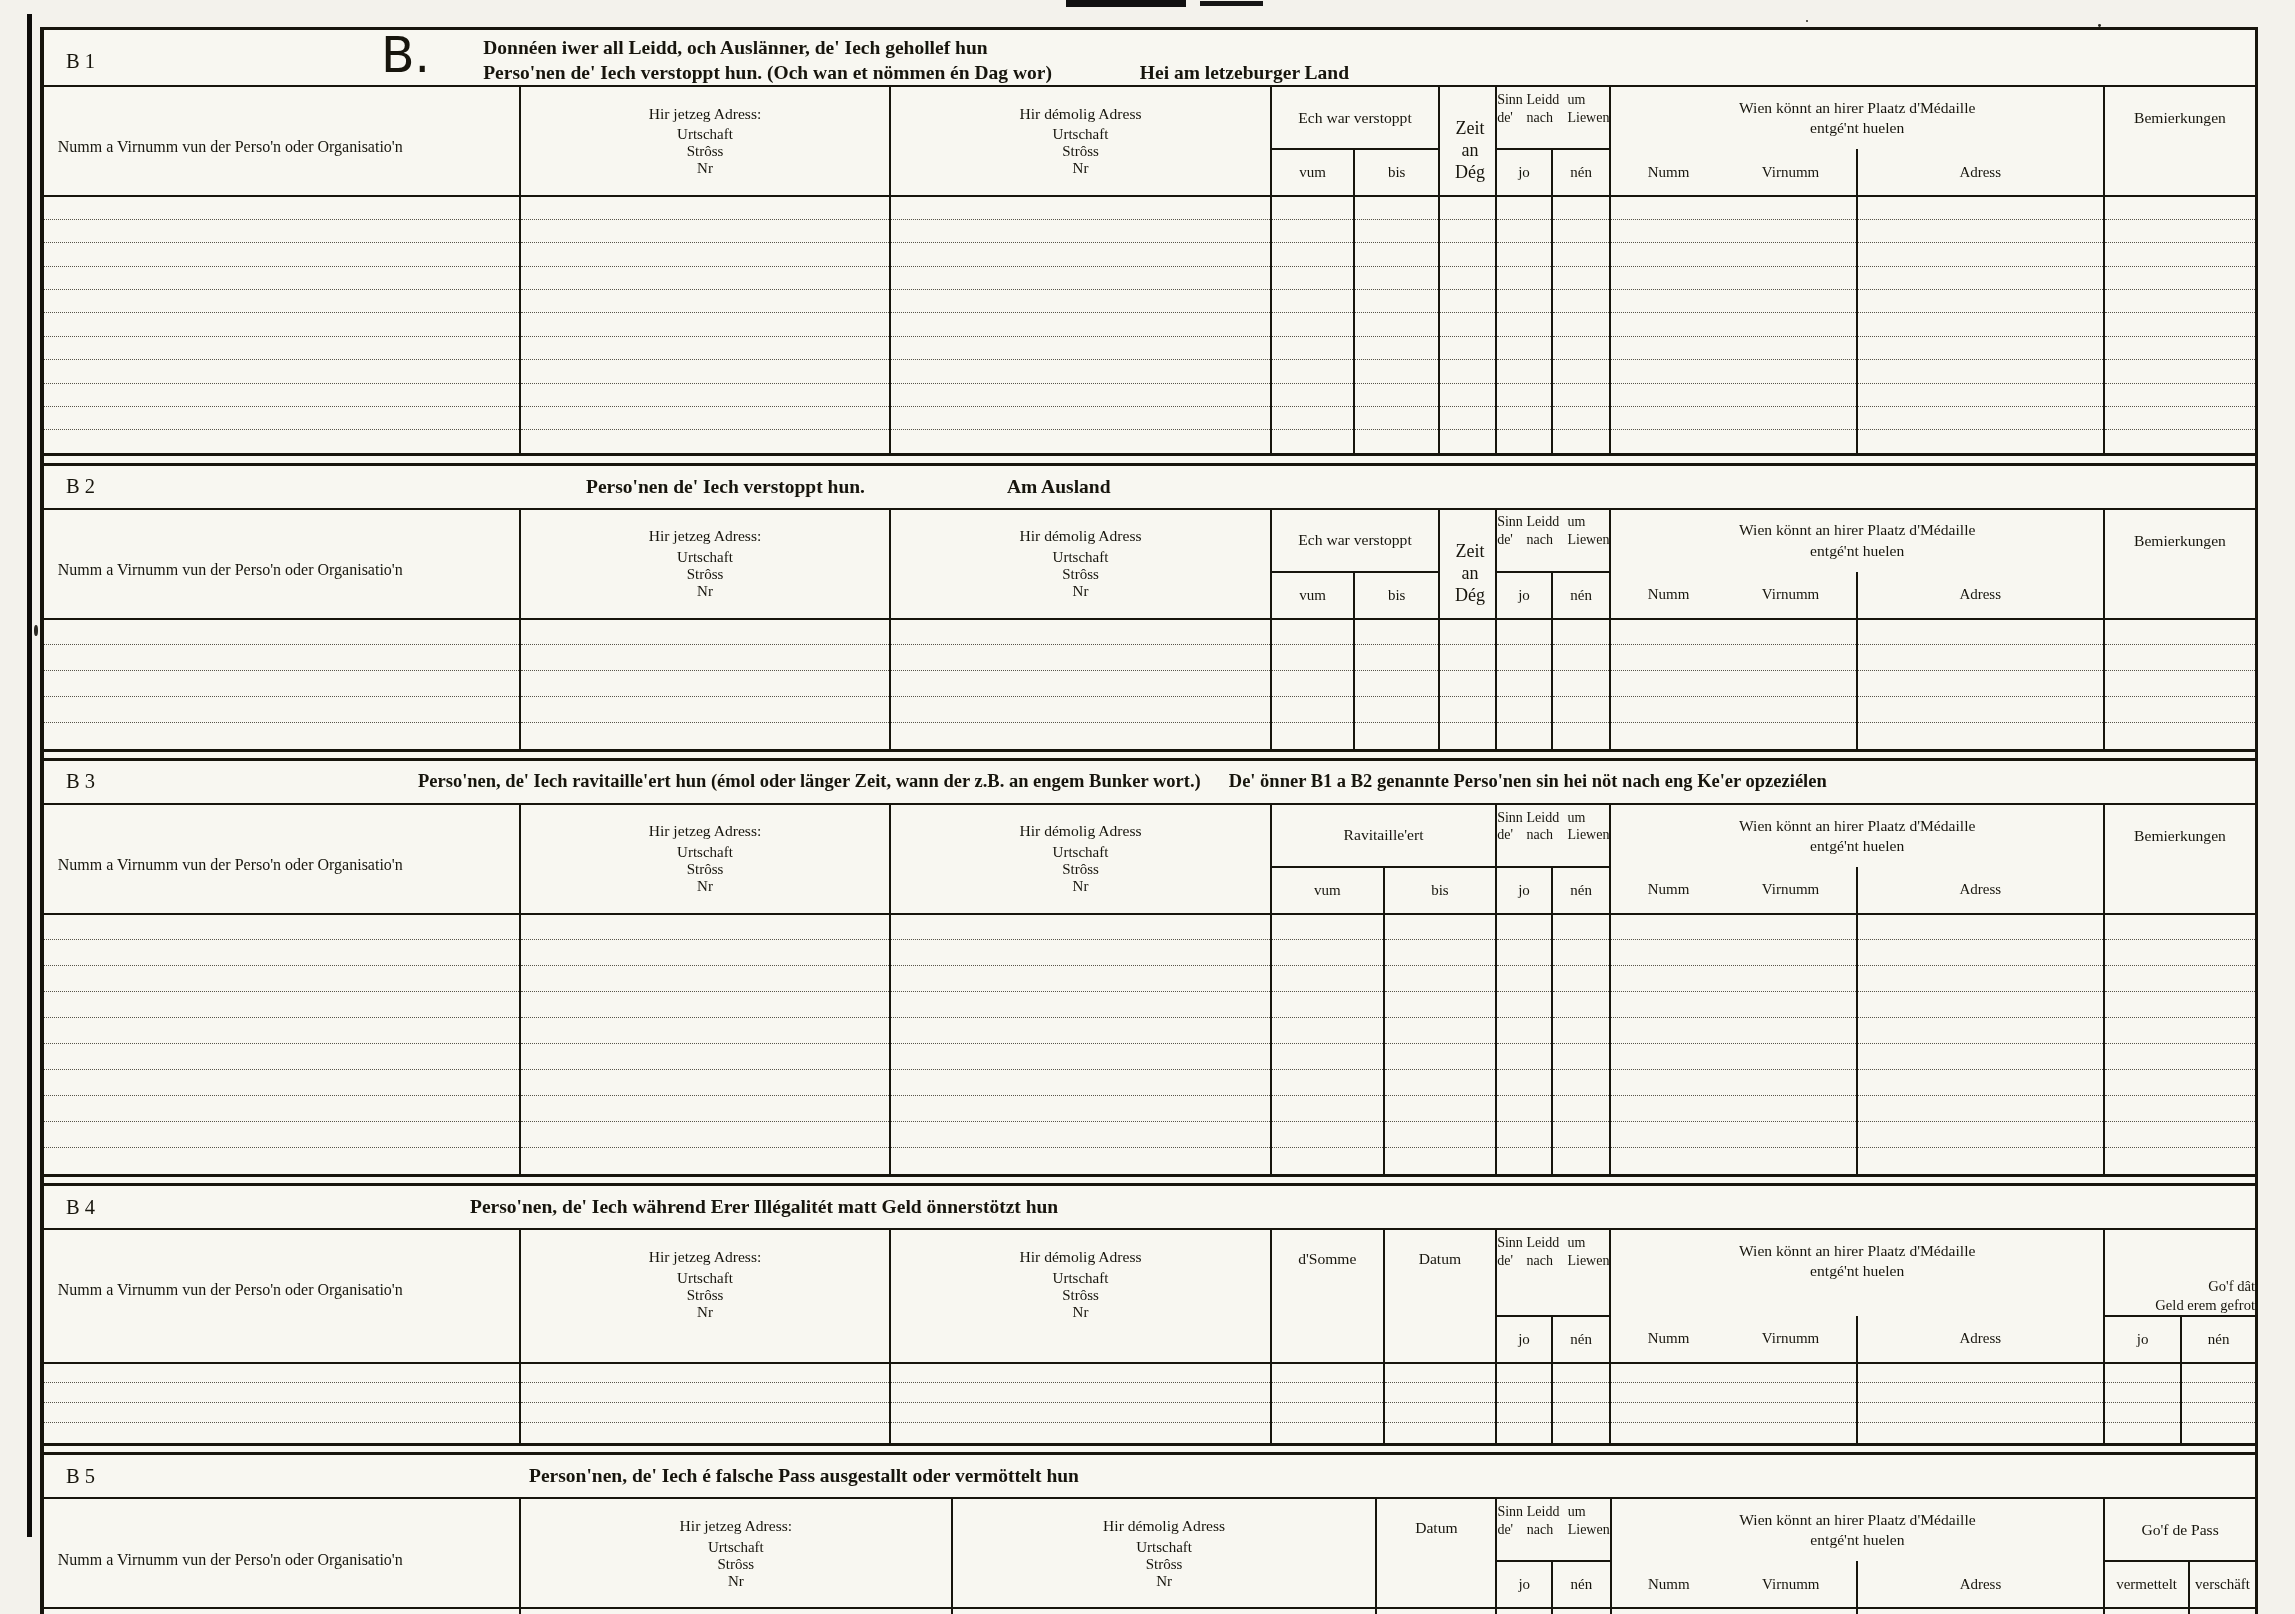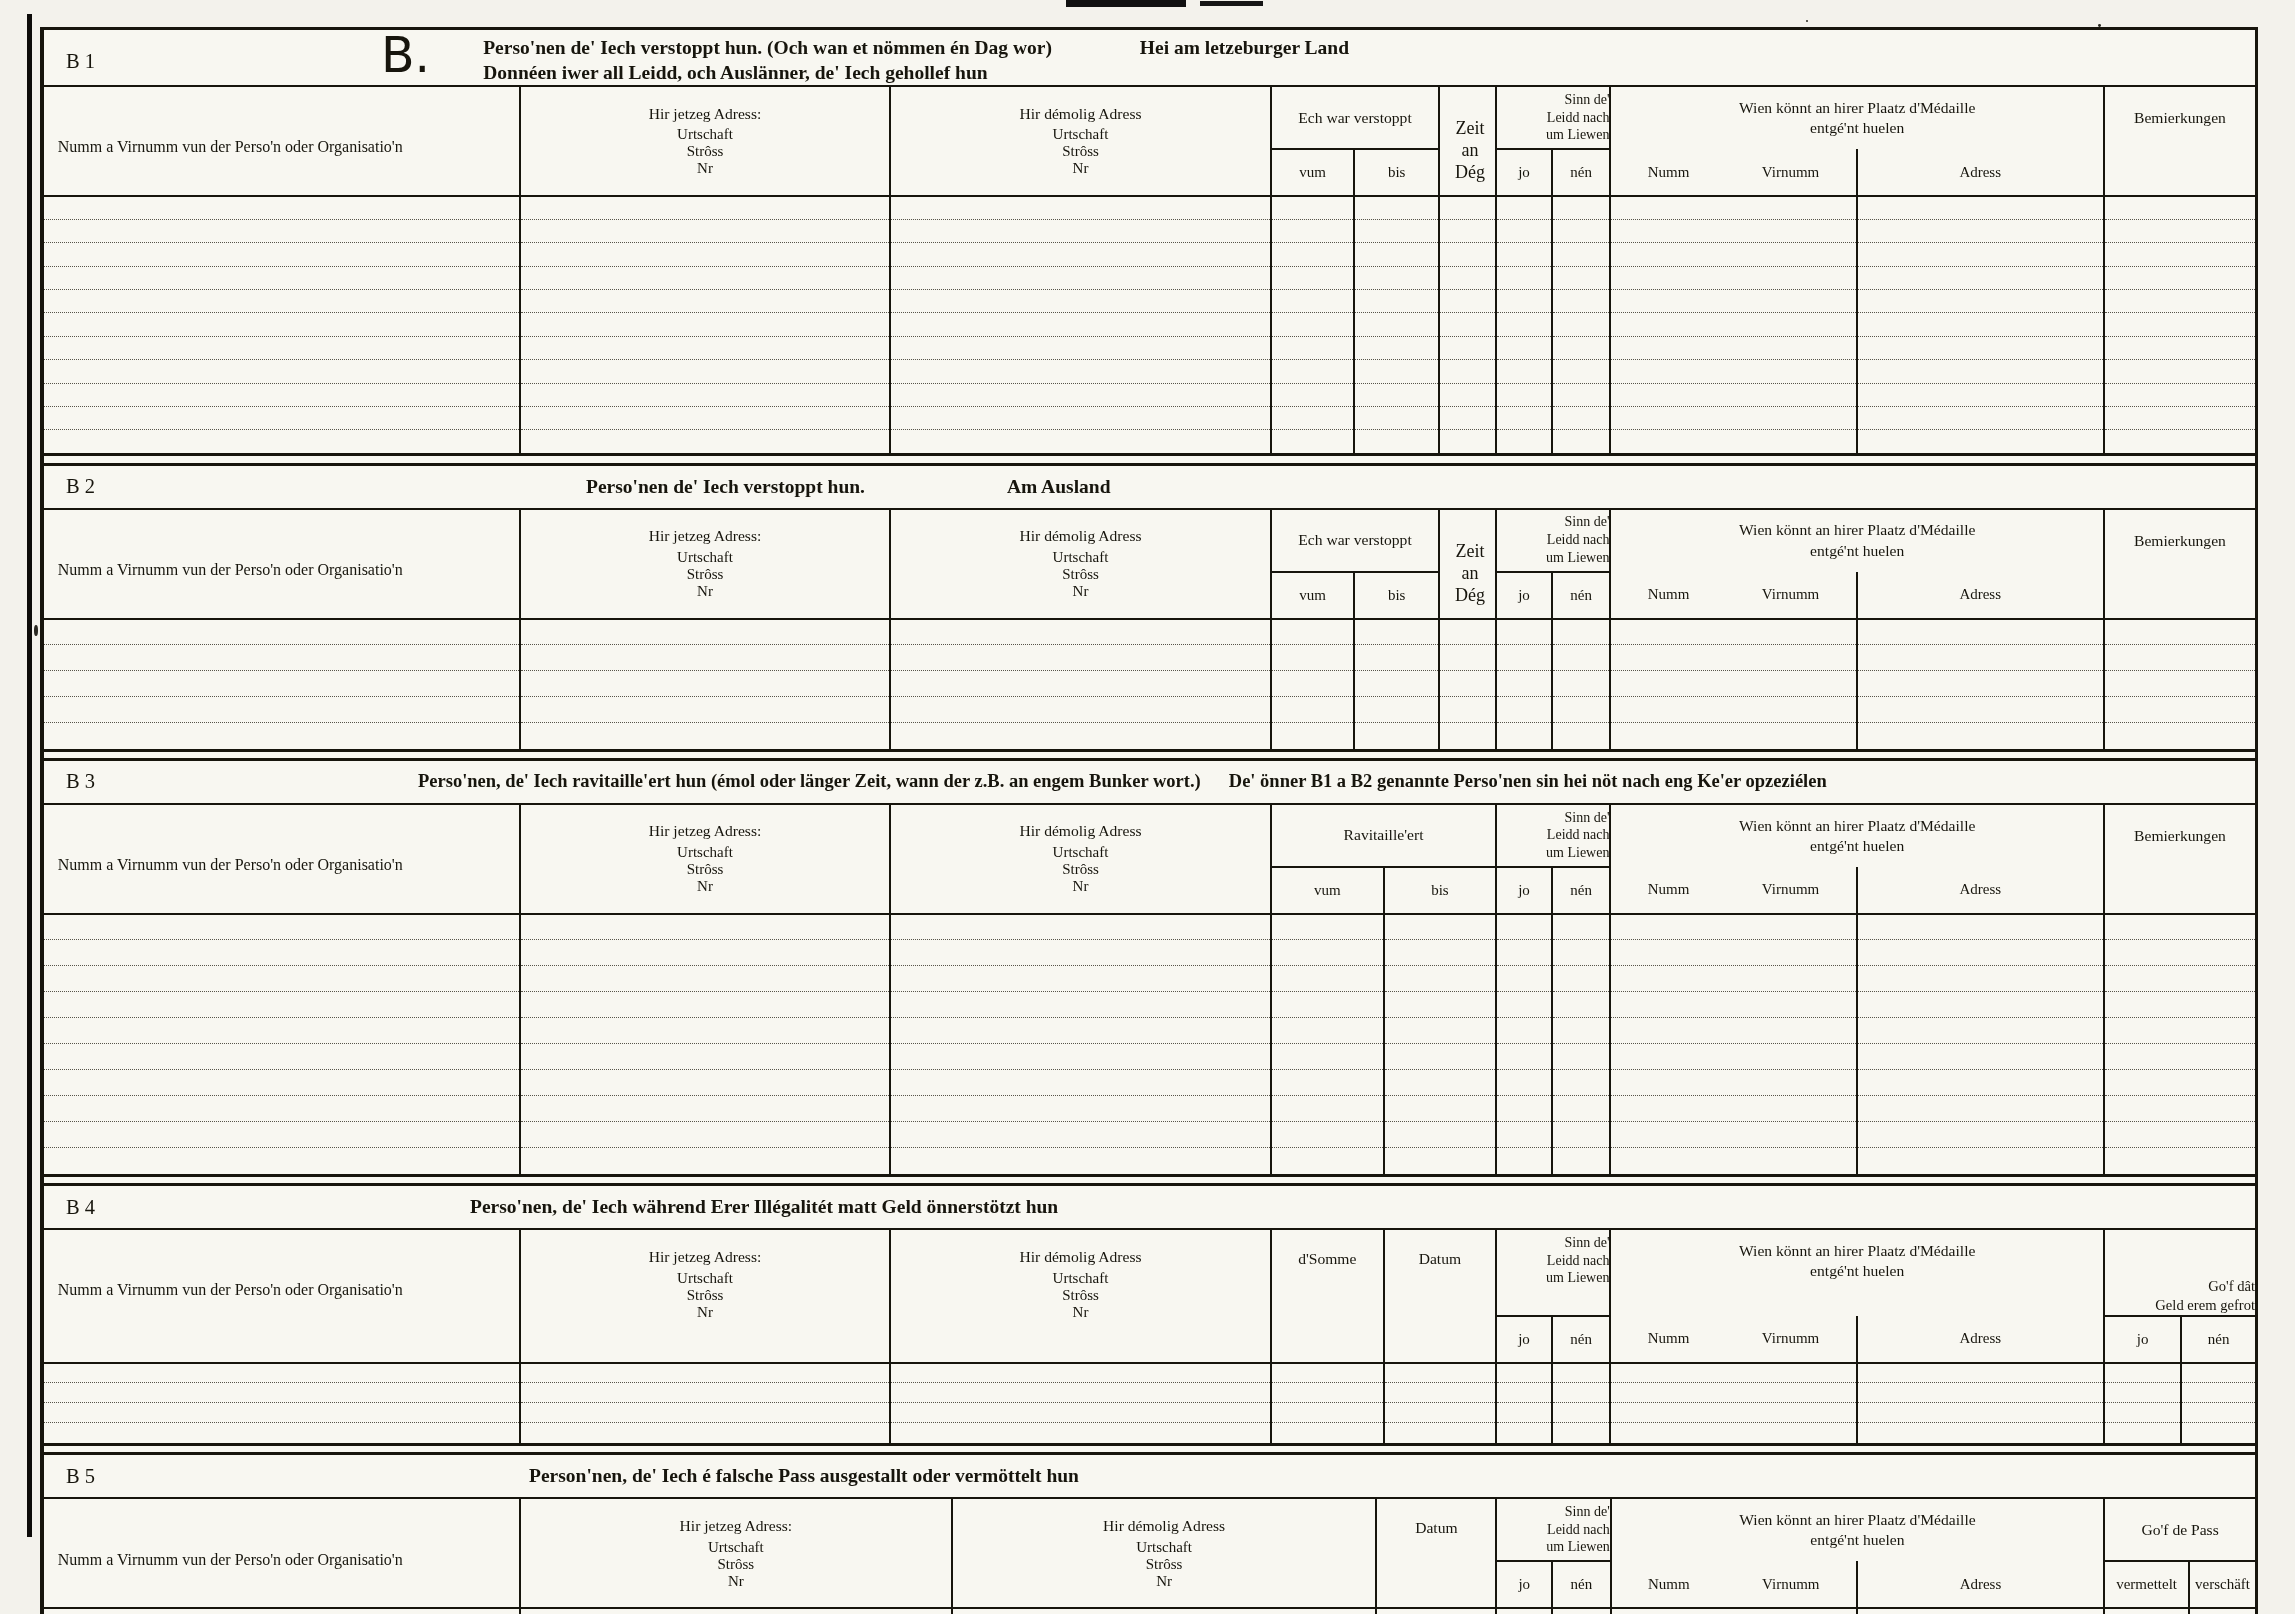--- a/index.html
+++ b/index.html
@@ -61,21 +61,21 @@
   thead th[rowspan] { border-bottom: 2.9px solid var(--ink); }
   thead .hr2 th { border-bottom: 2.9px solid var(--ink); vertical-align: middle; text-align: center; font-size: 15px; }
   thead th.hdiv { border-bottom: 2px solid var(--ink); }
   thead th.group { vertical-align: middle; text-align: center; font-size: 15.6px; }
 
   .name-label { height: 106px; display: flex; align-items: center; padding: 14.6px 4.9px 0 13.7px; font-size: 16px; }
   .addr-wrap { height: 106px; display: flex; flex-direction: column; justify-content: space-between; padding: 17.6px 0 15.6px; }
   .group-label { text-align: center; font-size: 15.6px; }
   .sub-labels { display: flex; justify-content: space-around; font-size: 15px; padding: 0 6.8px; flex-direction: column; }
   .zeit-label { display: flex; flex-direction: column; padding: 31px 0 0 4.9px; font-size: 18px; line-height: 1.22; }
-  .sinn-label { display: flex; flex-direction: column; padding-top: 3.9px; text-align: right; font-size: 14px; line-height: 1.26; }
+  .sinn-label { display: flex; flex-direction: row; padding-top: 3.9px; text-align: left; font-size: 14px; line-height: 1.26; }
   .wien-label { display: flex; flex-direction: column; padding-top: 10.7px; text-align: center; font-size: 15.6px; line-height: 1.3; }
   .bem-label { padding-top: 22.4px; text-align: center; font-size: 15.6px; }
   .top-label { padding-top: 19.5px; text-align: center; font-size: 15.6px; }
   .gof-label { display: flex; flex-direction: column; padding-top: 6.8px; text-align: right; font-size: 14.6px; line-height: 1.3; margin-top: 40px; }
   .nv-cell { display: flex; justify-content: space-around; }
   .small-sub { font-size: 12.7px; }
 
   tbody td { border-bottom: 1.5px dotted var(--dot); }
   tbody tr.spacer-row td { border-bottom: none; }
   .t-b1 tbody tr { height: 23.4px; }
@@ -94,25 +94,25 @@
 <div class="speck" style="left:1806px;top:19.5px;width:2.4px;height:2.4px;"></div>
 <div class="speck" style="left:34px;top:625px;width:3.9px;height:10.7px;"></div>
 
 <div class="form">
 
   <section class="sec">
     <div class="sec-title st-b1">
       <span class="sec-id">B 1</span>
       <span class="big-b">B.</span>
       <div class="title-lines">
+        <div>Donnéen iwer all Leidd, och Auslänner, de' Iech gehollef hun</div>
         <div>
           <span>Perso'nen de' Iech verstoppt hun. (Och wan et nömmen én Dag wor)</span>
           <span class="suffix sfx-b1">Hei am letzeburger Land</span>
         </div>
-        <div>Donnéen iwer all Leidd, och Auslänner, de' Iech gehollef hun</div>
       </div>
     </div>
     <table class="ftable t-b1">
       <colgroup>
         <col style="width:21.52%">
           <col style="width:16.75%">
           <col style="width:17.22%">
         <col style="width:3.77%">
           <col style="width:3.84%">
           <col style="width:2.58%">

